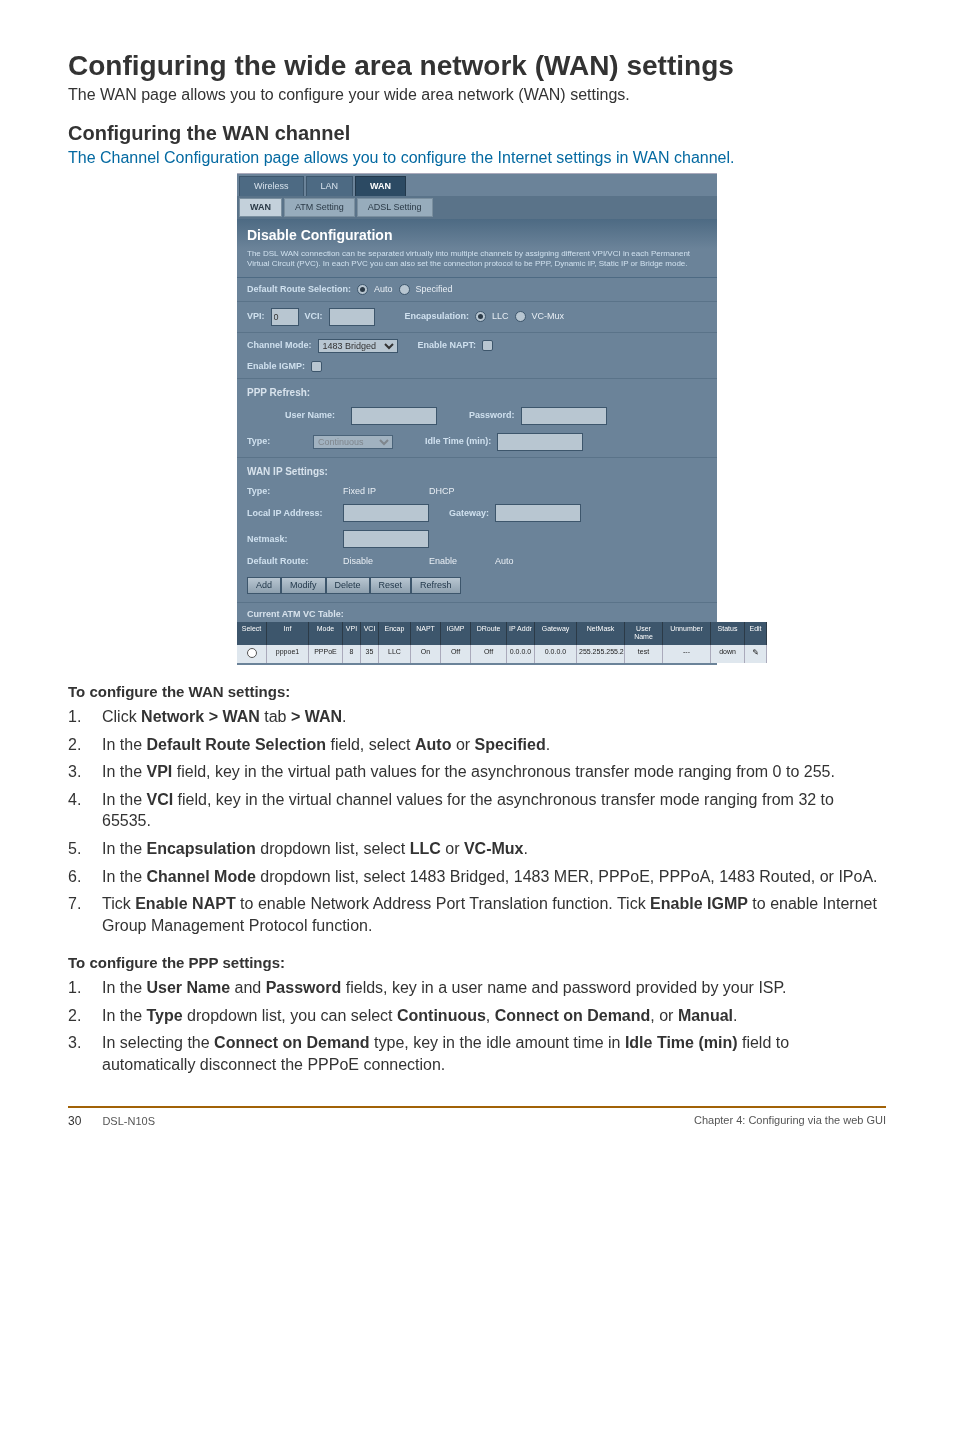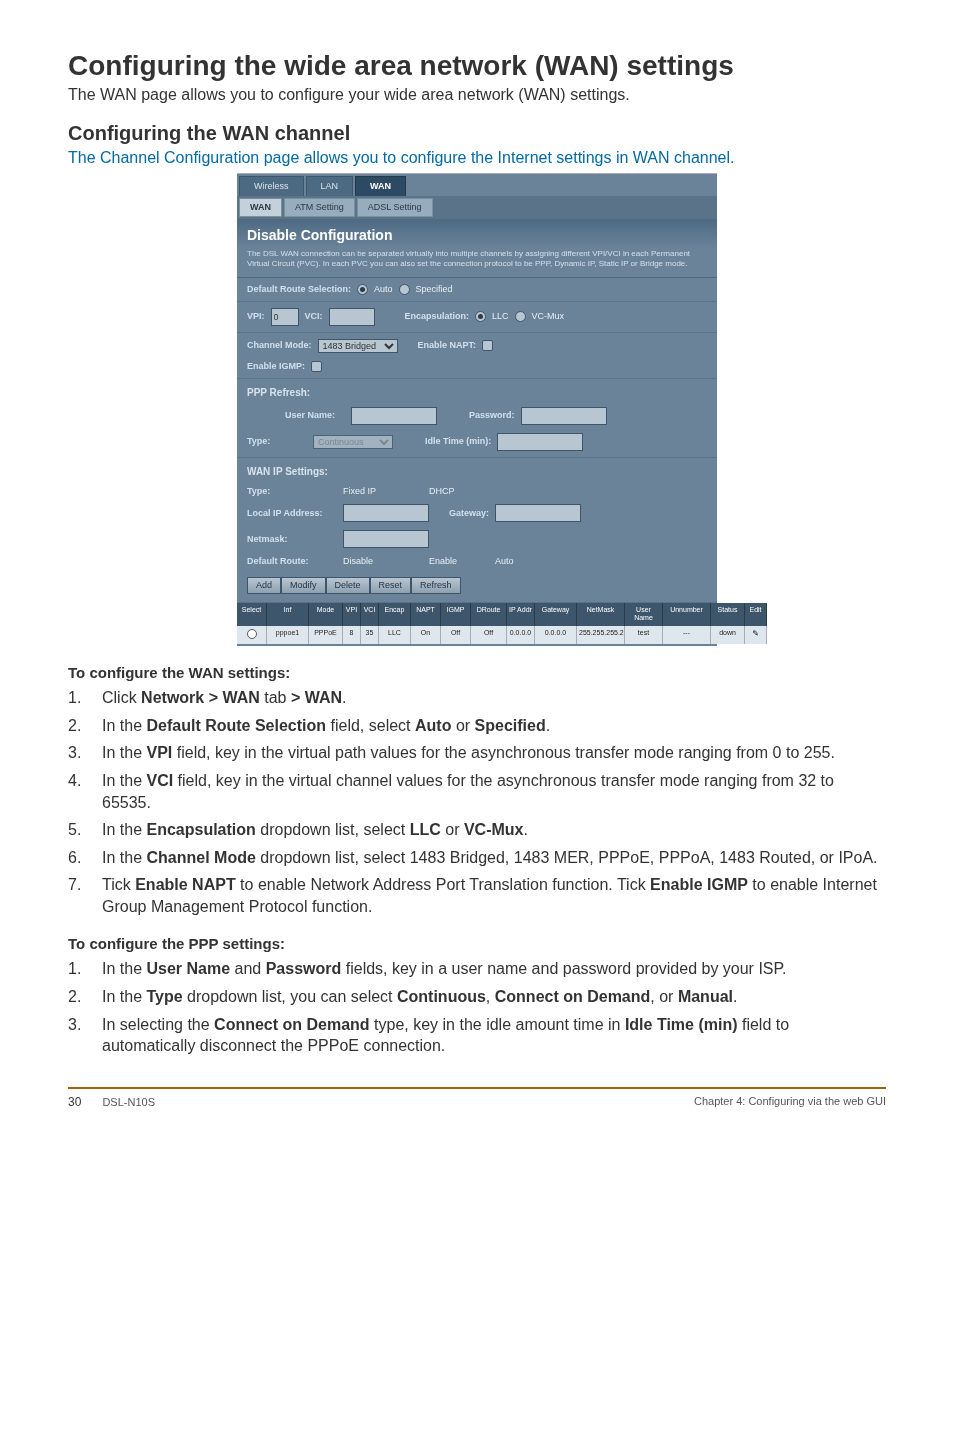--- a/index.html
+++ b/index.html
@@ -318,20 +318,21 @@
       </div>
 
       <div class="btn-row">
         <div class="btn">Add</div>
         <div class="btn">Modify</div>
         <div class="btn">Delete</div>
         <div class="btn">Reset</div>
         <div class="btn">Refresh</div>
       </div>
 
+      <div class="atm-title">Current ATM VC Table:</div>
       <div class="table-wrap">
         <div class="table-head">
           <div>Select</div>
           <div>Inf</div>
           <div>Mode</div>
           <div>VPI</div>
           <div>VCI</div>
           <div>Encap</div>
           <div>NAPT</div>
           <div>IGMP</div>

